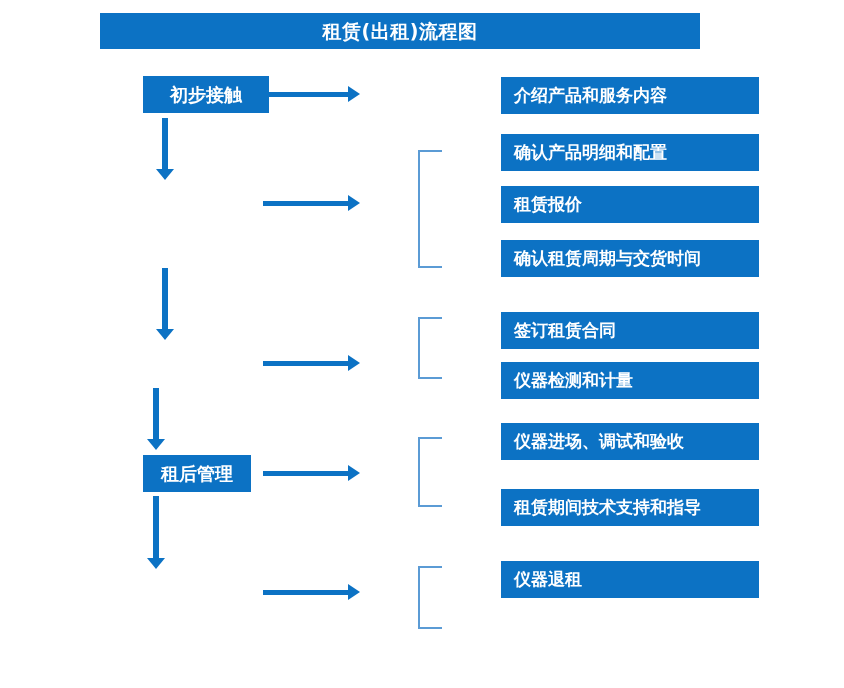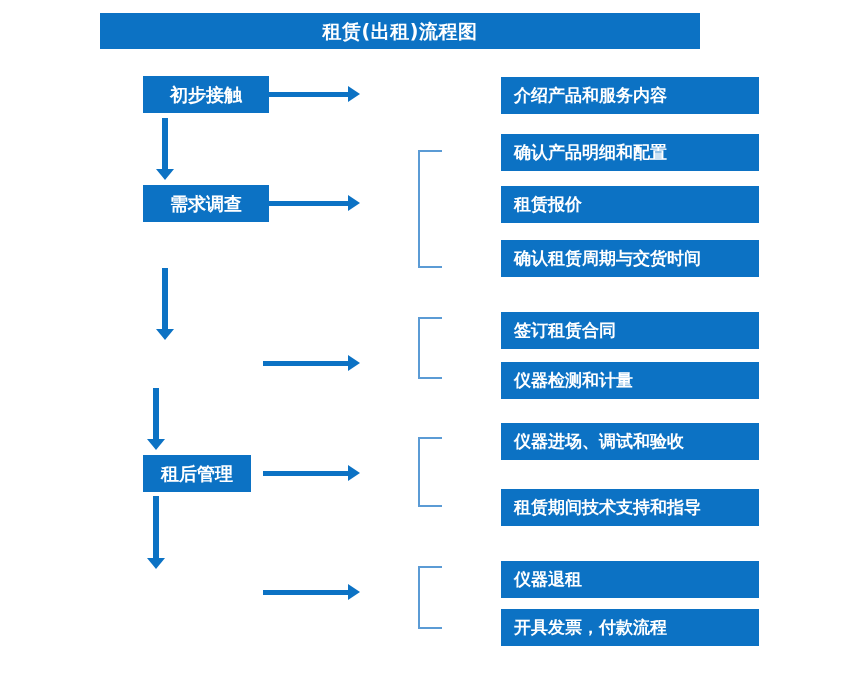--- a/index.html
+++ b/index.html
@@ -136,23 +136,20 @@
 <div id="canvas">
 
   <div class="title-bar">
     <span class="title-text">租赁(出租)流程图</span>
   </div>
 
   <div class="node stage-node" style="left:102px; top:76px; width:126px;">
     <span class="node-text">初步接触</span>
   </div>
 
-  <div class="node stage-node" style="left:102px; top:185px; width:126px;">
-    <span class="node-text">需求调查</span>
-  </div>
 
 
   <div class="node stage-node" style="left:102px; top:455px; width:108px;">
     <span class="node-text">租后管理</span>
   </div>
 
 
   <div class="arrow-down" style="left:156px; top:118px; height:62px;">
     <div class="shaft" style="height:51px;"></div>
     <div class="head" style="top:51px;"></div>
@@ -235,17 +232,14 @@
   </div>
 
   <div class="node detail-node" style="top:489px;">
     <span class="node-text">租赁期间技术支持和指导</span>
   </div>
 
   <div class="node detail-node" style="top:561px;">
     <span class="node-text">仪器退租</span>
   </div>
 
-  <div class="node detail-node" style="top:609px;">
-    <span class="node-text">开具发票，付款流程</span>
-  </div>
 
 </div>
 
 </body></html>

